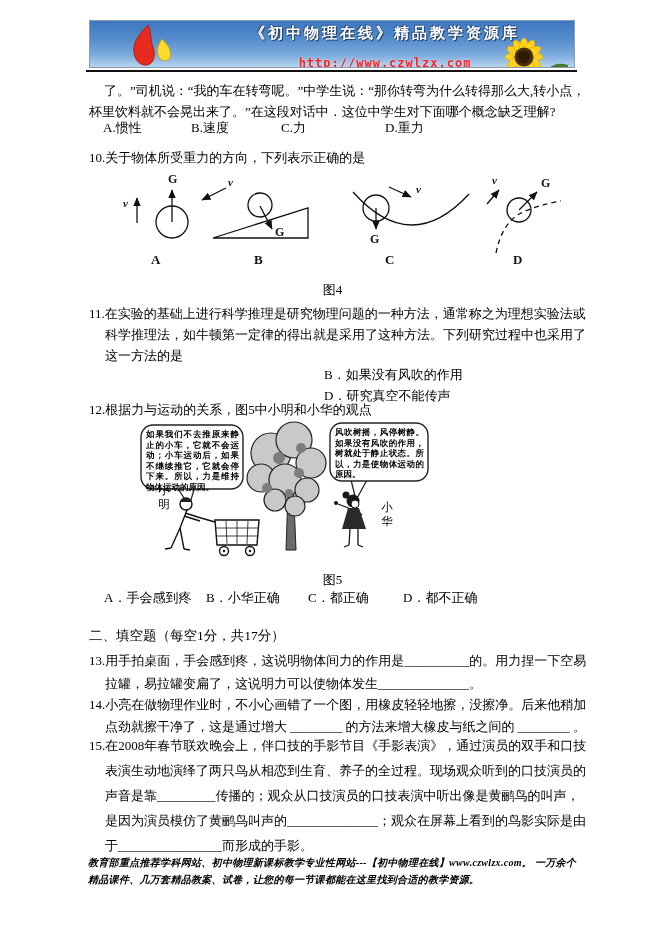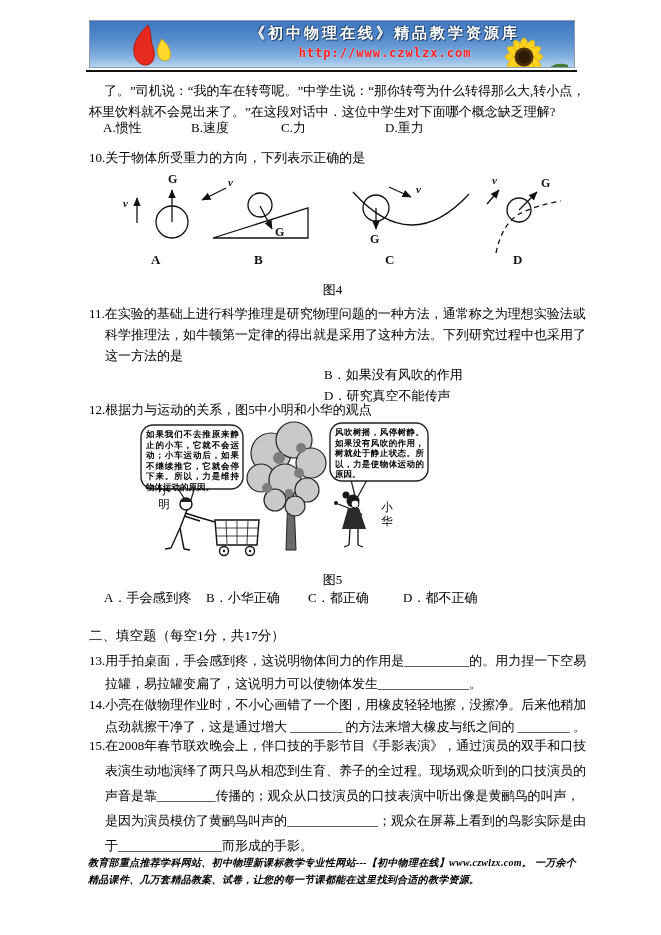--- a/index.html
+++ b/index.html
@@ -15,21 +15,21 @@
     background:linear-gradient(to bottom,#3d77c0 0%,#558ccc 40%,#7fadde 75%,#b7d4ef 100%);
     border:1px solid #8a9ab0;box-sizing:border-box;overflow:hidden;
   }
   .banner-textwrap{position:absolute;left:105px;top:3px;width:380px;text-align:center;}
   .banner-title{
     color:#fff;font-weight:bold;font-size:15px;letter-spacing:3px;
     text-shadow:1px 1px 1px #1d3a61,-1px -1px 0 #2c4f7d;
     font-family:Liberation Serif, serif;
   }
   .banner-url{
-    color:#ff2020;font-weight:bold;font-size:12px;letter-spacing:1px;margin-top:3px;
+    color:#ff2020;font-weight:bold;font-size:12px;letter-spacing:1px;margin-top:13px;
     font-family:"DejaVu Sans Mono",monospace;text-shadow:0 0 2px #dce9f7;
   }
   .rule{position:absolute;left:86px;top:70px;width:491px;height:2px;background:#111;}
   
   .para{position:absolute;left:89px;width:487px;font-size:13px;line-height:21px;}
   .hang{padding-left:16px;text-indent:-16px;}
   .nowrap{white-space:nowrap;}
   .optrow{position:absolute;left:95px;width:487px;height:18px;font-size:13px;}
   .optrow span{position:absolute;top:0;white-space:nowrap;}
   .caption{position:absolute;left:89px;width:487px;text-align:center;font-size:13px;}

